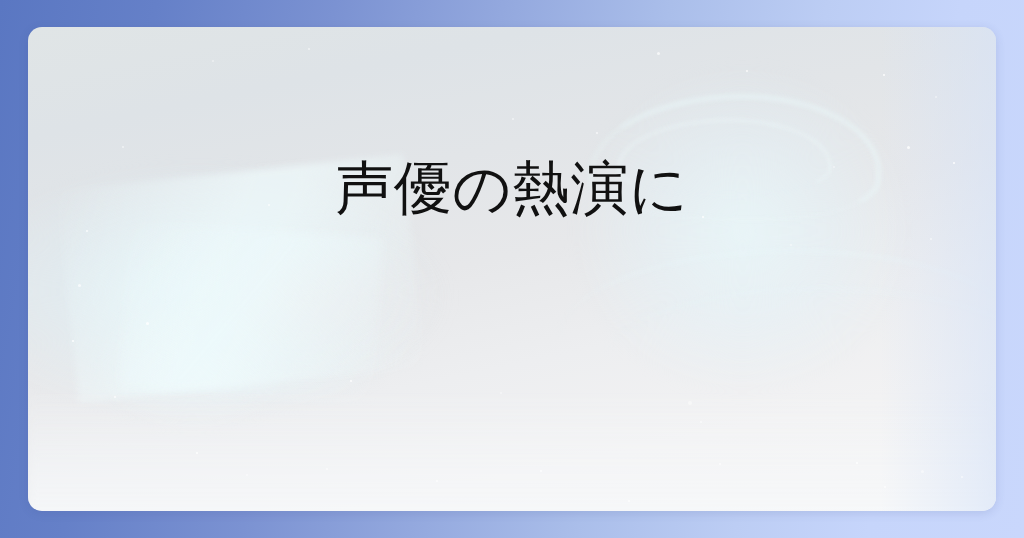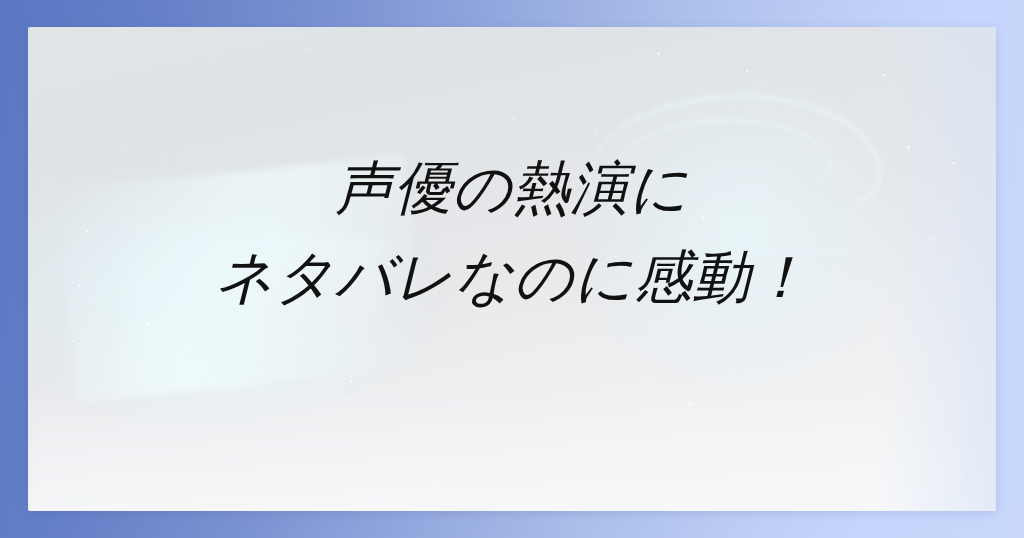--- a/index.html
+++ b/index.html
@@ -29,33 +29,32 @@
         #c9d7fc 100%);
   }
 
   
   #content-card {
     position: absolute;
     left: 28px;
     top: 27px;
     width: 968px;
     height: 484px;
-    border-radius: 2px;
+    border-radius: 14px;
     overflow: hidden;
     background:
       linear-gradient(168deg,
         #e0e5e6 0%,
         #dee3e7 16%,
         #e2e5e8 32%,
         #e7e8ea 48%,
         #edeef0 64%,
         #f2f2f3 80%,
         #f4f4f4 100%);
     box-shadow: 0 2px 10px rgba(60,80,140,0.16);
-    font-style: italic;
   }
 
   
   .smoke {
     position: absolute;
     pointer-events: none;
   }
 
   
   #smoke-haze-left {
@@ -268,17 +267,16 @@
         <div class="speck" style="left: 893px; top: 443px; width: 3px; height: 3px; background: rgb(255, 255, 255); opacity: 0.45;"></div>
         <div class="speck" style="left: 933px; top: 449px; width: 2px; height: 2px; background: rgb(255, 255, 255); opacity: 0.56;"></div>
         <div class="speck" style="left: 856px; top: 459px; width: 2px; height: 2px; background: rgb(255, 255, 255); opacity: 0.67;"></div>
         <div class="speck" style="left: 600px; top: 473px; width: 2px; height: 2px; background: rgb(255, 255, 255); opacity: 0.78;"></div>
         <div class="speck" style="left: 322px; top: 353px; width: 2px; height: 2px; background: rgb(255, 255, 255); opacity: 0.89;"></div>
         <div class="speck" style="left: 472px; top: 365px; width: 2px; height: 2px; background: rgb(255, 255, 255); opacity: 0.45;"></div>
       </div>
 
     <div id="headline">
       <span class="headline-line">声優の熱演に</span>
-      <span class="headline-line">ネタバレなのに感動！</span>
     </div>
 
   </div>
 </div>
 
 </body></html>

